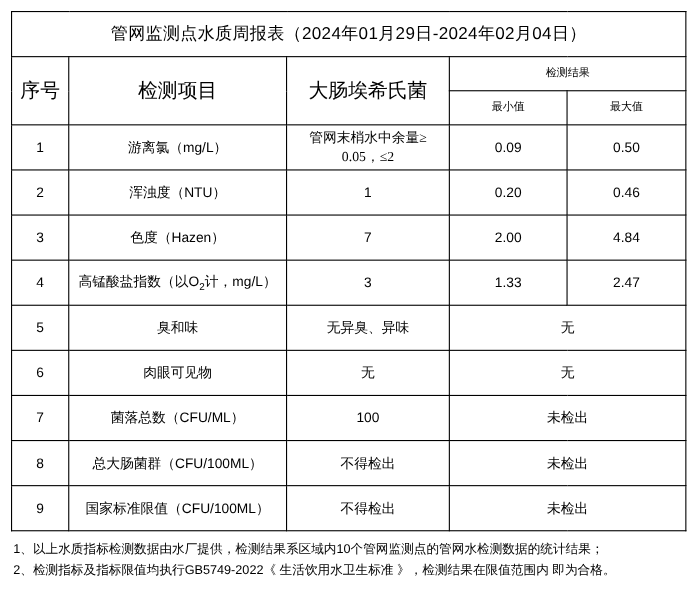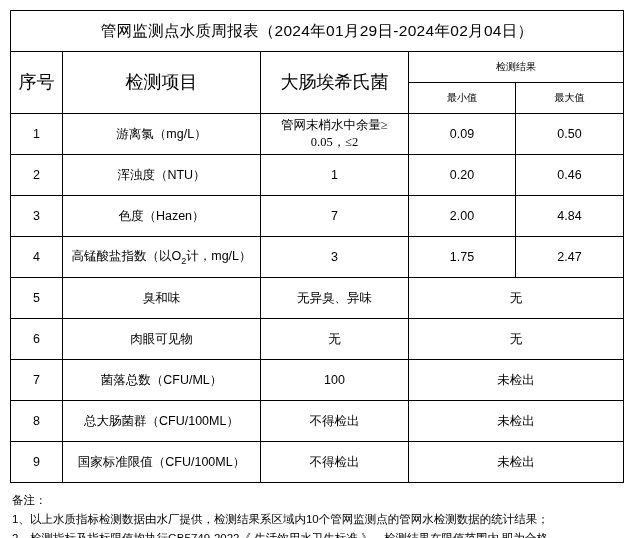--- a/index.html
+++ b/index.html
@@ -126,21 +126,21 @@
         <td>色度（Hazen）</td>
         <td>7</td>
         <td>2.00</td>
         <td>4.84</td>
       </tr>
 
       <tr class="body-row">
         <td>4</td>
         <td><span>高锰酸盐指数（以O</span><sub>2</sub><span>计，mg/L）</span></td>
         <td>3</td>
-        <td>1.75</td>
+        <td>1.33</td>
         <td>2.47</td>
       </tr>
 
       <tr class="body-row">
         <td>5</td>
         <td>臭和味</td>
         <td>无异臭、异味</td>
         <td colspan="2">无</td>
       </tr>
 
@@ -168,18 +168,17 @@
       <tr class="body-row">
         <td>9</td>
         <td>国家标准限值（CFU/100ML）</td>
         <td>不得检出</td>
         <td colspan="2">未检出</td>
       </tr>
     </tbody>
   </table>
 
   <div class="notes">
-    <div>备注：</div>
     <div>1、以上水质指标检测数据由水厂提供，检测结果系区域内10个管网监测点的管网水检测数据的统计结果；</div>
     <div>2、检测指标及指标限值均执行GB5749-2022《 生活饮用水卫生标准 》，检测结果在限值范围内 即为合格。</div>
   </div>
 
 </div>
 
 </body></html>

